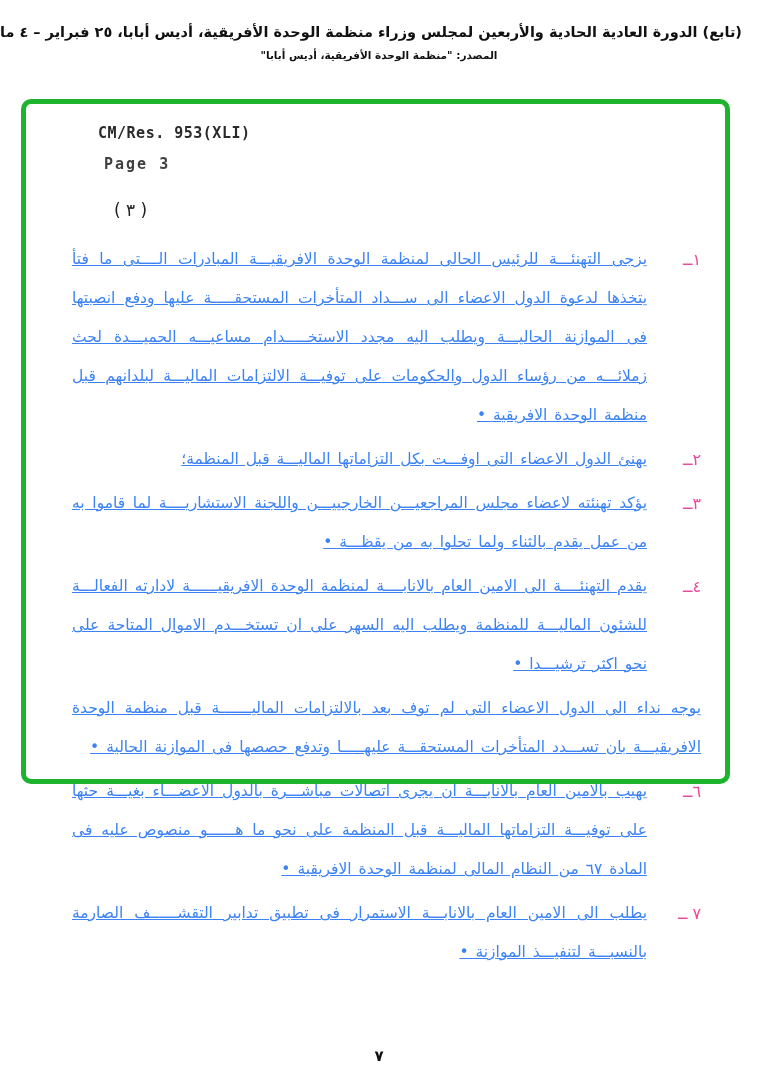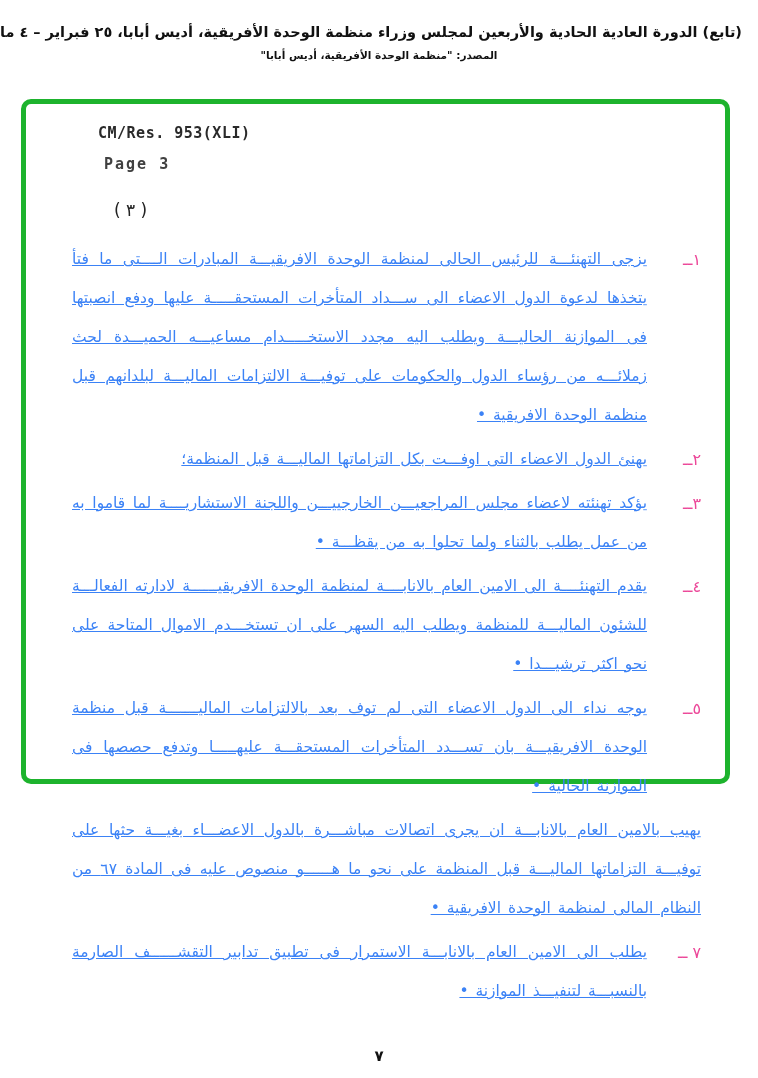--- a/index.html
+++ b/index.html
@@ -148,34 +148,34 @@
     <div class="para-text">يزجى التهنئـــة للرئيس الحالى لمنظمة الوحدة الافريقيـــة المبادرات الــــتى ما فتأ يتخذها لدعوة الدول الاعضاء الى ســـداد المتأخرات المستحقـــــة عليها ودفع انصبتها فى الموازنة الحاليـــة ويطلب اليه مجدد الاستخـــــدام مساعيـــه الحميـــدة لحث زملائـــه من رؤساء الدول والحكومات على توفيـــة الالتزامات الماليـــة لبلدانهم قبل منظمة الوحدة الافريقية •</div>
   </div>
 
   <div class="para">
     <div class="para-num">٢ــ</div>
     <div class="para-text">يهنئ الدول الاعضاء التى اوفـــت بكل التزاماتها الماليـــة قبل المنظمة؛</div>
   </div>
 
   <div class="para">
     <div class="para-num">٣ــ</div>
-    <div class="para-text">يؤكد تهنئته لاعضاء مجلس المراجعيـــن الخارجييـــن واللجنة الاستشاريــــة لما قاموا به من عمل يطلب بالثناء ولما تحلوا به من يقظـــة •</div>
+    <div class="para-text">يؤكد تهنئته لاعضاء مجلس المراجعيـــن الخارجييـــن واللجنة الاستشاريــــة لما قاموا به من عمل يقدم بالثناء ولما تحلوا به من يقظـــة •</div>
   </div>
 
   <div class="para">
     <div class="para-num">٤ــ</div>
     <div class="para-text">يقدم التهنئــــة الى الامين العام بالانابــــة لمنظمة الوحدة الافريقيــــــة لادارته الفعالـــة للشئون الماليـــة للمنظمة ويطلب اليه السهر على ان تستخـــدم الاموال المتاحة على نحو اكثر ترشيـــدا •</div>
   </div>
 
   <div class="para">
-    <div class="para-num">٥ــ</div>
     <div class="para-text">يوجه نداء الى الدول الاعضاء التى لم توف بعد بالالتزامات الماليـــــــة قبل منظمة الوحدة الافريقيـــة بان تســـدد المتأخرات المستحقـــة عليهـــــا وتدفع حصصها فى الموازنة الحالية •</div>
   </div>
 
   <div class="para">
+    <div class="para-num">٦ــ</div>
     <div class="para-text">يهيب بالامين العام بالانابـــة ان يجرى اتصالات مباشـــرة بالدول الاعضـــاء بغيـــة حثها على توفيـــة التزاماتها الماليـــة قبل المنظمة على نحو ما هــــــو منصوص عليه فى المادة ٦٧ من النظام المالى لمنظمة الوحدة الافريقية •</div>
   </div>
 
   <div class="para">
     <div class="para-num">٧ ــ</div>
     <div class="para-text">يطلب الى الامين العام بالانابـــة الاستمرار فى تطبيق تدابير التقشــــــف الصارمة بالنسبـــة لتنفيـــذ الموازنة •</div>
   </div>
 </div>
 </div>
 

